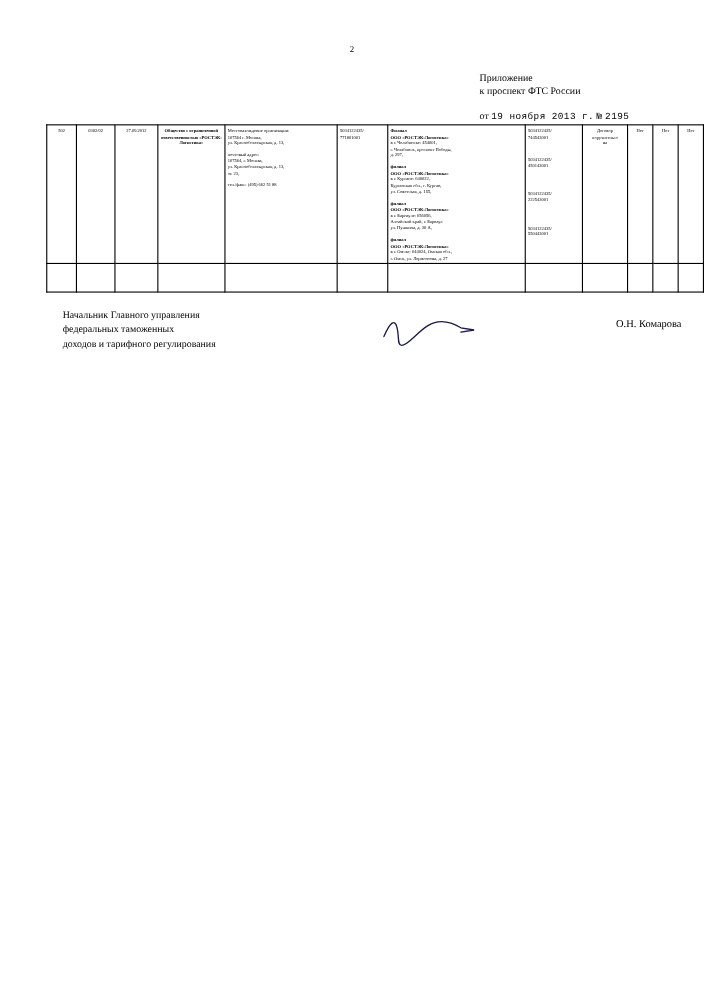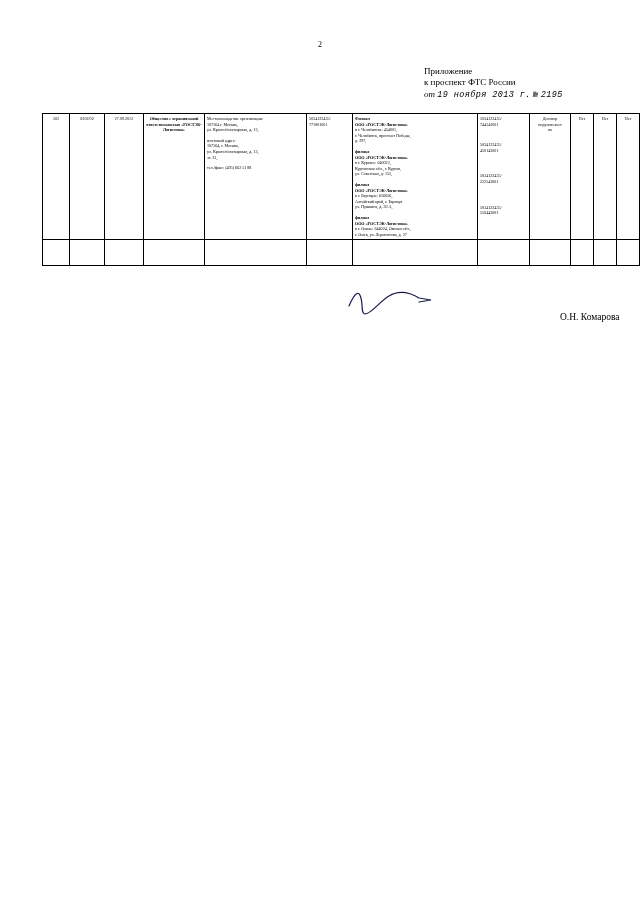--- a/index.html
+++ b/index.html
@@ -26,29 +26,28 @@
     position: absolute;
     top: 40px;
     left: 0;
     width: 640px;
     text-align: center;
     font-size: 8px;
   }
   .appendix {
     position: absolute;
     top: 66px;
-    left: 424px;
+    left: 436px;
     font-size: 9px;
     line-height: 11px;
   }
   .appendix div { white-space: nowrap; }
   .order-line {
-    margin-top: 1px;
+    margin-top: 12px;
     font-size: 9px;
-    font-style: italic;
   }
   .order-line .mono {
     font-family: "Liberation Mono", monospace;
     font-size: 8.5px;
     letter-spacing: 0.4px;
   }
 
   
   table.reg {
     position: absolute;
@@ -86,21 +85,21 @@
   
   .sign-block {
     position: absolute;
     top: 280px;
     left: 57px;
     font-size: 9px;
     line-height: 13px;
   }
   .sign-name {
     position: absolute;
-    top: 312px;
+    top: 290px;
     left: 524px;
     font-size: 9.5px;
     white-space: nowrap;
     padding-left: 36px;
   }
   .signature {
     position: absolute;
     top: 286px;
     left: 345px;
     width: 90px;
@@ -216,20 +215,25 @@
         <td class="c-contract"></td>
         <td class="c-x"></td>
         <td class="c-x"></td>
         <td class="c-x"></td>
         <td class="c-x"></td>
 
       </tr>
     </tbody>
   </table>
 
+  <div class="sign-block">
+    <div>Начальник Главного управления</div>
+    <div>федеральных таможенных</div>
+    <div>доходов и тарифного регулирования</div>
+  </div>
 
   <svg class="signature" viewBox="0 0 90 36">
     <path d="M4 20 C 10 6, 14 4, 16 12 C 18 20, 16 28, 20 28 C 26 28, 34 16, 44 10 C 54 4, 64 6, 74 12 L 86 14 L 74 16" fill="none" stroke="#1a1a4a" stroke-width="1.2" stroke-linecap="round"></path>
   </svg>
 
   <div class="sign-name">О.Н. Комарова</div>
 
 </div>
 
 </body></html>

